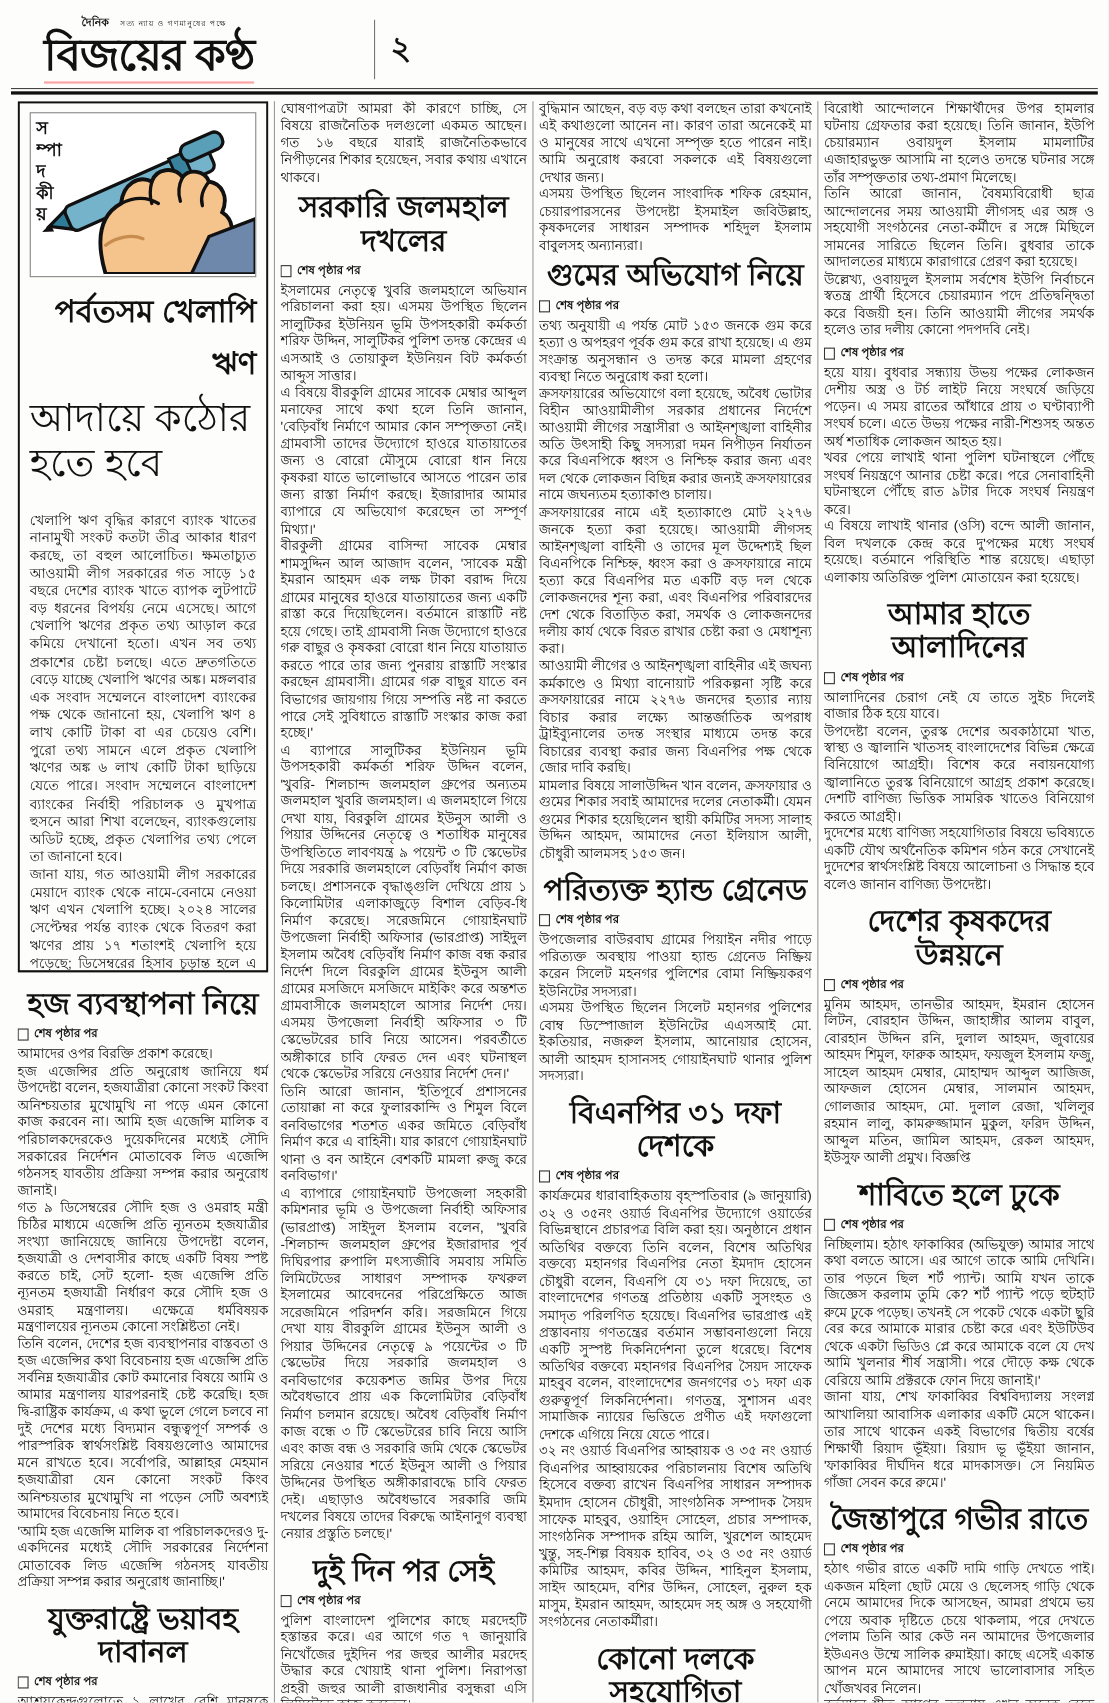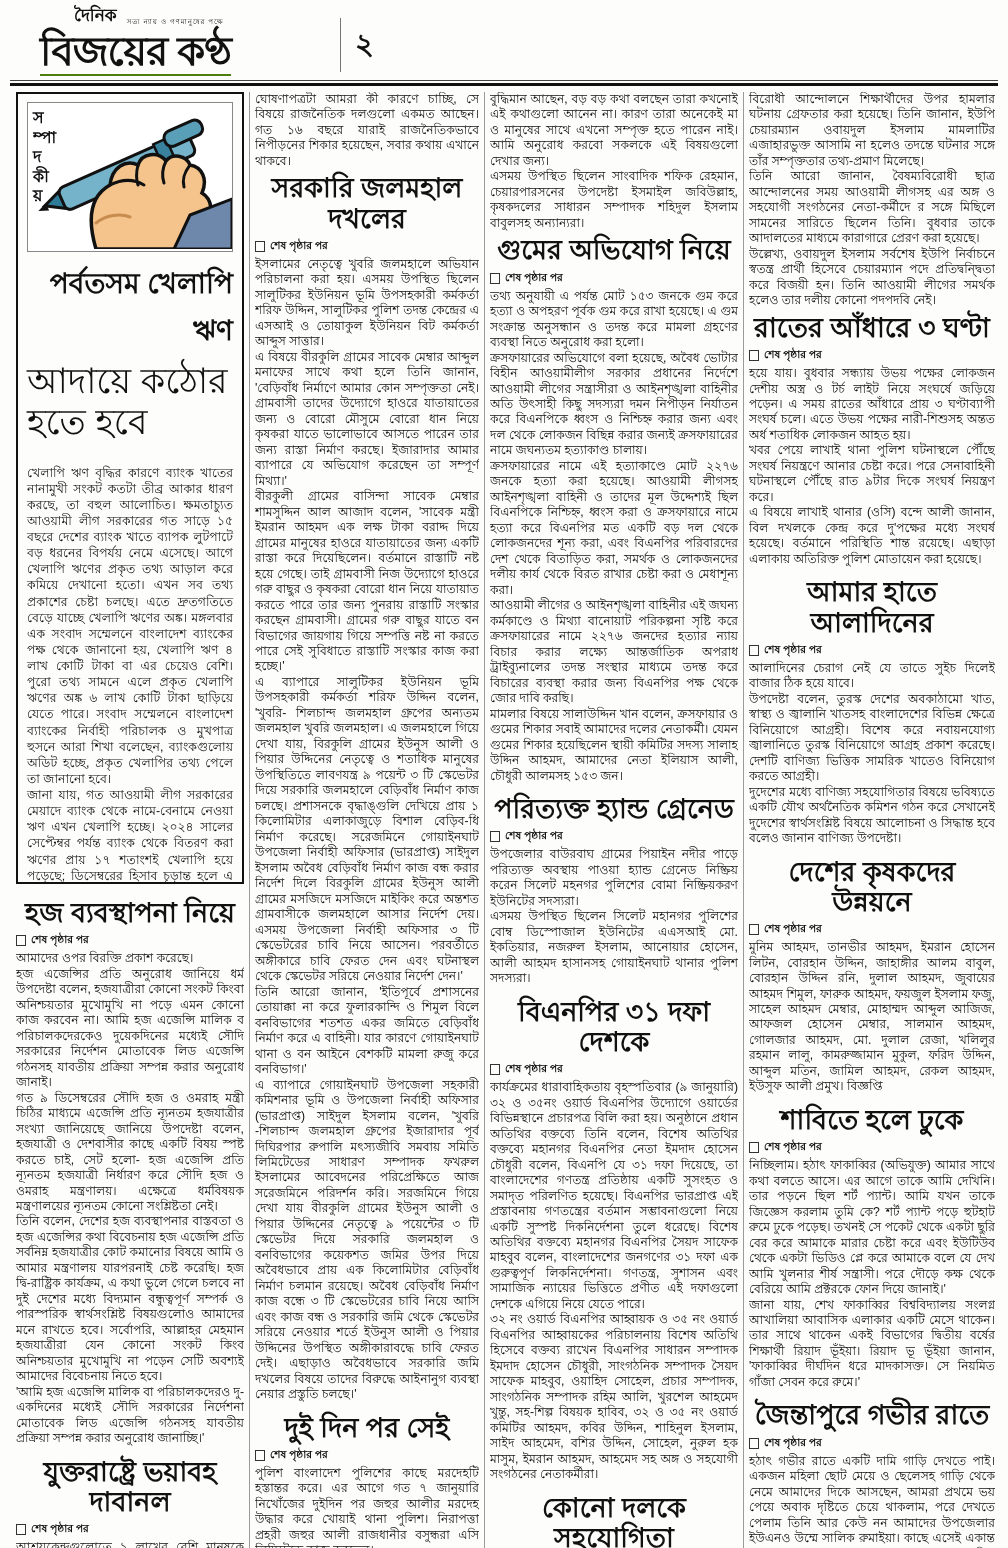--- a/index.html
+++ b/index.html
@@ -12,25 +12,25 @@
     font-family:"Liberation Sans","DejaVu Sans",sans-serif;
     color:#111;
   }
   
   .header{
     display:flex;align-items:flex-end;
     padding:14px 22px 4px 40px;height:62px;box-sizing:content-box;
   }
   .logo-block{width:300px;}
   .logo-top{display:flex;align-items:flex-end;gap:10px;margin-left:34px;}
-  .logo-daily{font-size:17px;font-weight:bold;}
+  .logo-daily{font-size:10px;font-weight:bold;}
   .logo-tagline{font-size:7px;letter-spacing:1px;padding-bottom:2px;}
   .logo-title{
     font-size:40px;font-weight:900;line-height:1.05;
-    border-bottom:2px solid #4d7c0f;display:inline-block;padding-bottom:2px;
+    border-bottom:2px solid #fca5a5;display:inline-block;padding-bottom:2px;
     letter-spacing:-1px;
   }
   .header-center{flex:1;text-align:center;padding-bottom:8px;}
   .header-date{font-size:25px;font-weight:bold;}
   .header-page{display:flex;align-items:center;gap:14px;padding-bottom:4px;}
   .page-vrule{width:1px;height:54px;background:#777;}
   .page-number{font-size:29px;font-weight:bold;padding-right:14px;}
   .rule-thin{height:1px;background:#444;margin:0 10px;}
   .rule-thick{height:3px;background:#111;margin:2px 10px 0 10px;}
   
@@ -239,21 +239,20 @@
 
     </div>
 
     <div class="vrule"></div>
 
     <div class="col col4">
       <div class="lead-in">বিরোধী আন্দোলনে শিক্ষার্থীদের উপর হামলার ঘটনায় গ্রেফতার করা হয়েছে। তিনি জানান, ইউপি চেয়ারম্যান ওবায়দুল ইসলাম মামলাটির এজাহারভুক্ত আসামি না হলেও তদন্তে ঘটনার সঙ্গে তাঁর সম্পৃক্ততার তথ্য-প্রমাণ মিলেছে।
 তিনি আরো জানান, বৈষম্যবিরোধী ছাত্র আন্দোলনের সময় আওয়ামী লীগসহ এর অঙ্গ ও সহযোগী সংগঠনের নেতা-কর্মীদে র সঙ্গে মিছিলে সামনের সারিতে ছিলেন তিনি। বুধবার তাকে আদালতের মাধ্যমে কারাগারে প্রেরণ করা হয়েছে।
 উল্লেখ্য, ওবায়দুল ইসলাম সর্বশেষ ইউপি নির্বাচনে স্বতন্ত্র প্রার্থী হিসেবে চেয়ারম্যান পদে প্রতিদ্বন্দ্বিতা করে বিজয়ী হন। তিনি আওয়ামী লীগের সমর্থক হলেও তার দলীয় কোনো পদপদবি নেই।</div>
       <div class="article">
-        <div class="article-title">রাতের আঁধারে ৩ ঘণ্টা</div>
         <div class="cont-marker">
             <span class="cont-square"></span>
             <span>শেষ পৃষ্ঠার পর</span>
           </div>
         <div class="article-body">হয়ে যায়। বুধবার সন্ধ্যায় উভয় পক্ষের লোকজন দেশীয় অস্ত্র ও টর্চ লাইট নিয়ে সংঘর্ষে জড়িয়ে পড়েন। এ সময় রাতের আঁধারে প্রায় ৩ ঘণ্টাব্যাপী সংঘর্ষ চলে। এতে উভয় পক্ষের নারী-শিশুসহ অন্তত অর্ধ শতাধিক লোকজন আহত হয়।
 খবর পেয়ে লাখাই থানা পুলিশ ঘটনাস্থলে পৌঁছে সংঘর্ষ নিয়ন্ত্রণে আনার চেষ্টা করে। পরে সেনাবাহিনী ঘটনাস্থলে পৌঁছে রাত ৯টার দিকে সংঘর্ষ নিয়ন্ত্রণ করে।
 এ বিষয়ে লাখাই থানার (ওসি) বন্দে আলী জানান, বিল দখলকে কেন্দ্র করে দু'পক্ষের মধ্যে সংঘর্ষ হয়েছে। বর্তমানে পরিস্থিতি শান্ত রয়েছে। এছাড়া এলাকায় অতিরিক্ত পুলিশ মোতায়েন করা হয়েছে।</div>
       </div>
       <div class="article">
         <div class="article-title">আমার হাতে আলাদিনের</div>

